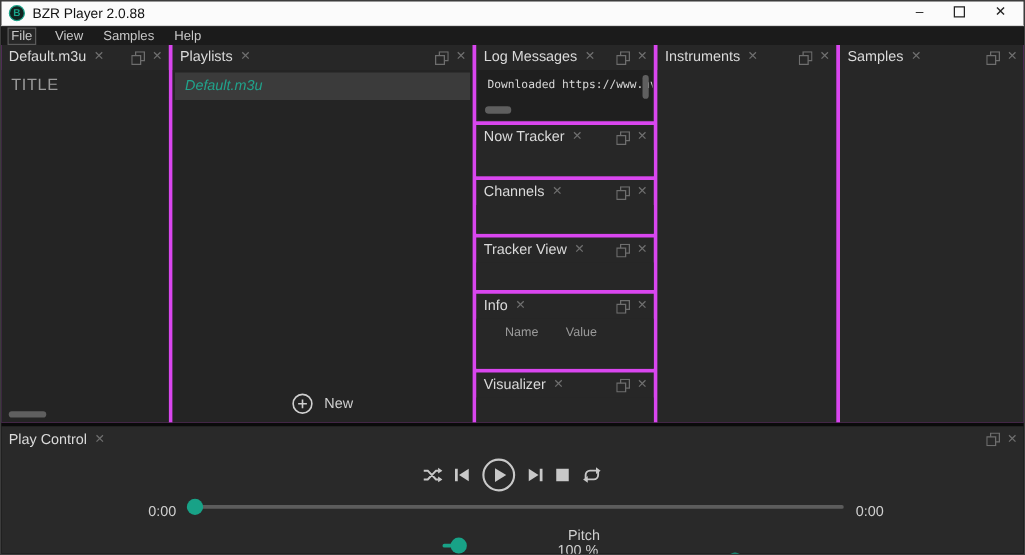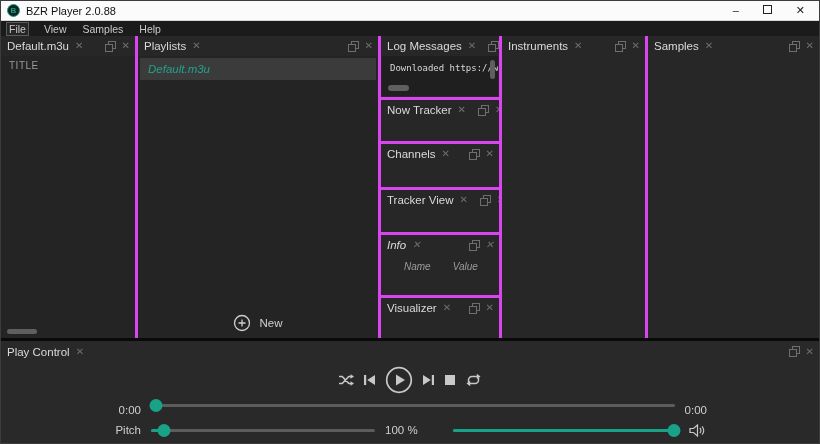--- a/index.html
+++ b/index.html
@@ -16,33 +16,33 @@
   .maxbox{ width:9px; height:9px; border:1.2px solid #222; display:inline-block; }
 
   
   .mbar{ height:15px; background:#1b1b1b; display:flex; align-items:center; gap:16px; padding:0 6px; flex:0 0 auto; }
   .mitem{ font-size:10.5px; color:#c9c9c9; }
   .mitem.active{ outline:1px solid #5a5a5a; background:#262626; padding:0 2px; }
 
   
   .main{ height:302px; display:flex; gap:3px; background:#d946ef; flex:0 0 auto; }
   .col{ display:flex; flex-direction:column; gap:3px; }
-  .c1{ width:134px; } .c2{ width:240px; } .c3{ width:118px; } .c4{ width:143px; } .c5{ flex:1; }
+  .c1{ width:134px; } .c2{ width:240px; } .c3{ width:142px; } .c4{ width:143px; } .c5{ flex:1; }
   .panel{ background:#272727; display:flex; flex-direction:column; overflow:hidden; }
   .grow{ flex:1; }
   .phead{ height:20px; display:flex; align-items:center; padding:0 5px 0 6px; gap:6px; flex:0 0 auto; }
   .ptitle{ font-size:11.5px; color:#dadada; white-space:nowrap; }
   .xdim{ color:#6f6f6f; font-size:10px; line-height:1; }
   .sp{ flex:1; }
   .flicon{ display:flex; align-items:center; }
   .pbody{ flex:1; background:#242424; position:relative; }
   .pbody.same{ background:#272727; }
 
   
-  .colhdr{ font-size:10px; color:#9a9a9a; letter-spacing:.5px; padding:4px 0 3px 8px; background:#242424; }
+  .colhdr{ font-size:13px; color:#9a9a9a; letter-spacing:.5px; padding:4px 0 3px 8px; background:#242424; }
   .hscroll{ position:absolute; left:6px; bottom:4px; width:30px; height:5px; border-radius:3px; background:#5f5f5f; }
 
   
   .plist-row{ margin:2px 2px 0 2px; height:22px; background:#3b3b3b; display:flex; align-items:center; padding:0 8px; }
   .plist-label{ font-size:11.5px; font-style:italic; color:#21a38c; }
   .newrow{ height:30px; display:flex; align-items:center; justify-content:center; flex:0 0 auto; background:#242424; }
   .newbtn{ display:flex; align-items:center; gap:8px; color:#cfcfcf; font-size:11.5px; }
 
   
   .logbody{ background:#1f1f1f; margin:0 1px 1px 1px; flex:1; position:relative; }
@@ -53,21 +53,21 @@
   
   .infocols{ display:flex; gap:22px; padding:6px 0 0 23px; }
   .infocol{ font-size:10px; color:#9b9b9b; }
 
   
   .pcontrol{ flex:1; background:#292929; display:flex; flex-direction:column; margin-top:0; }
   .pc-head{ height:18px; display:flex; align-items:center; gap:6px; padding:3px 5px 0 6px; }
   .transport{ height:30px; margin-top:6px; display:flex; align-items:center; justify-content:center; gap:9px; }
   .tbtn{ display:flex; align-items:center; justify-content:center; }
   .srow{ display:flex; align-items:flex-start; height:14px; margin-top:9px; padding:0 112px; }
-  .srow2{ display:flex; align-items:center; height:14px; margin-top:5px; padding-left:112px; }
+  .srow2{ display:flex; align-items:center; height:14px; margin-top:5px; padding-left:112px;flex-direction:column; }
   .slabel{ width:28px; text-align:right; font-size:11.5px; color:#cfcfcf; white-space:nowrap; }
   .svalue{ font-size:11.5px; color:#cfcfcf; white-space:nowrap; }
   .track{ position:relative; height:3px; background:#5c5c5c; border-radius:2px; }
   .track .fill{ position:absolute; left:0; top:0; height:3px; background:#18a287; border-radius:2px; }
   .track .thumb{ position:absolute; top:-5px; width:13px; height:13px; border-radius:50%; background:#18a287; transform:translateX(-50%); }
   .seek-track{ flex:1; margin:0 10px; }
   .pitch-track{ width:224px; margin:0 10px 0 10px; }
   .vol-track{ width:226px; margin-left:28px; }
   .pitchval{ width:40px; }
   .spk{ margin-left:10px; display:flex; align-items:center; }
@@ -211,21 +211,21 @@
               <svg width="11" height="11" viewBox="0 0 11 11">
                 <rect x="3.5" y="0.5" width="7" height="7" fill="none" stroke="#6e6e6e"></rect>
                 <rect x="0.5" y="3.5" width="7" height="7" fill="#272727" stroke="#6e6e6e"></rect>
               </svg>
             </span>
           <span class="xdim">✕</span>
         </div>
         <div class="pbody same"></div>
       </div>
 
-      <div class="panel" style="height:60px;font-style:italic;">
+      <div class="panel" style="height:60px;">
         <div class="phead">
           <span class="ptitle">Info</span>
           <span class="xdim">✕</span>
           <span class="sp"></span>
           <span class="flicon">
               <svg width="11" height="11" viewBox="0 0 11 11">
                 <rect x="3.5" y="0.5" width="7" height="7" fill="none" stroke="#6e6e6e"></rect>
                 <rect x="0.5" y="3.5" width="7" height="7" fill="#272727" stroke="#6e6e6e"></rect>
               </svg>
             </span>

